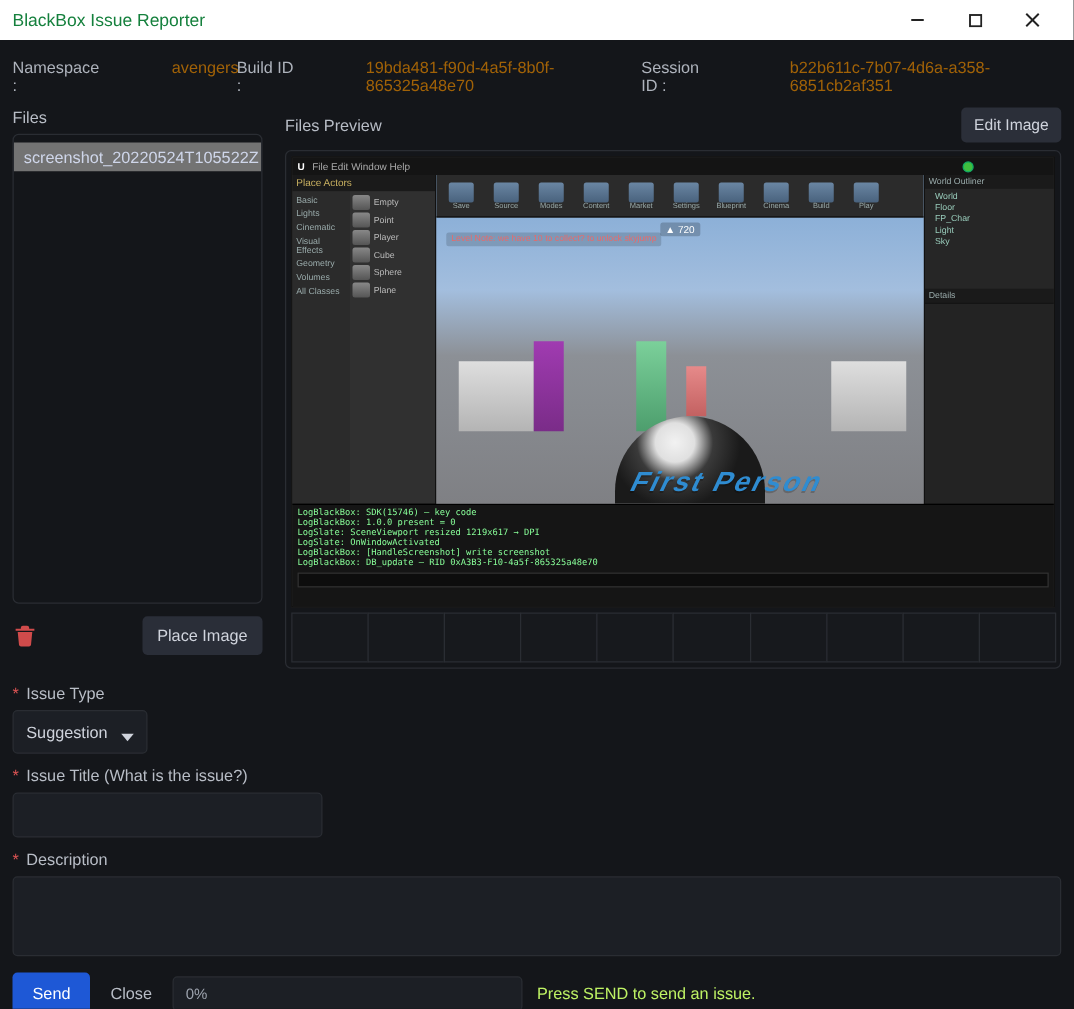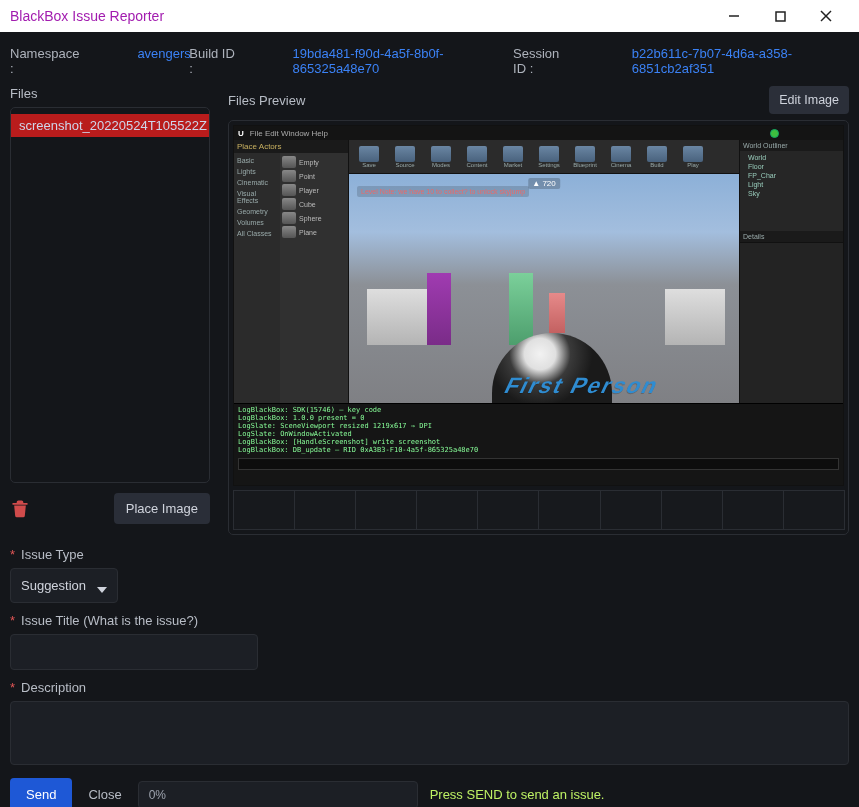--- a/index.html
+++ b/index.html
@@ -13,41 +13,41 @@
   }
   
   .titlebar {
     background: #ffffff;
     height: 32px;
     display: flex;
     align-items: center;
     padding: 0 10px;
     color: #222;
   }
-  .titlebar .title { flex: 0 0 auto; font-size: 14px; color: #a21caf; }
+  .titlebar .title { flex: 0 0 auto; font-size: 14px; color: #15803d; }
   .titlebar .spacer { flex: 1; }
   .titlebar .winbtn {
     width: 46px; height: 32px;
     display: flex; align-items: center; justify-content: center;
     cursor: pointer;
   }
   .titlebar svg { stroke: #222; fill: none; }
 
   .content { padding: 8px 10px 6px 10px; }
 
   
   .meta {
     display: flex;
     align-items: center;
     gap: 8px;
     font-size: 13px;
     padding: 6px 0 10px 0;
   }
   .meta .label { color: #aeb3bc; }
-  .meta .val   { color: #3b82f6; margin-left: 48px; }
+  .meta .val   { color: #a16207; margin-left: 48px; }
   .meta .ns    { min-width: 150px; display: flex; gap: 10px; }
   .meta .build { display: flex; gap: 8px; }
   .meta .sess  { display: flex; gap: 8px; }
 
   .row {
     display: flex;
     gap: 18px;
     align-items: flex-start;
   }
 
@@ -70,21 +70,21 @@
     overflow: hidden;
   }
   .file-item {
     padding: 4px 8px;
     font-size: 13px;
     color: #9da6c2;
     white-space: nowrap;
     cursor: pointer;
   }
   .file-item.selected {
-    background: #b91c1c;
+    background: #737373;
     color: #cfd6ea;
   }
 
   .files-actions {
     display: flex;
     justify-content: space-between;
     align-items: center;
     margin-top: 10px;
   }
   .trash {

